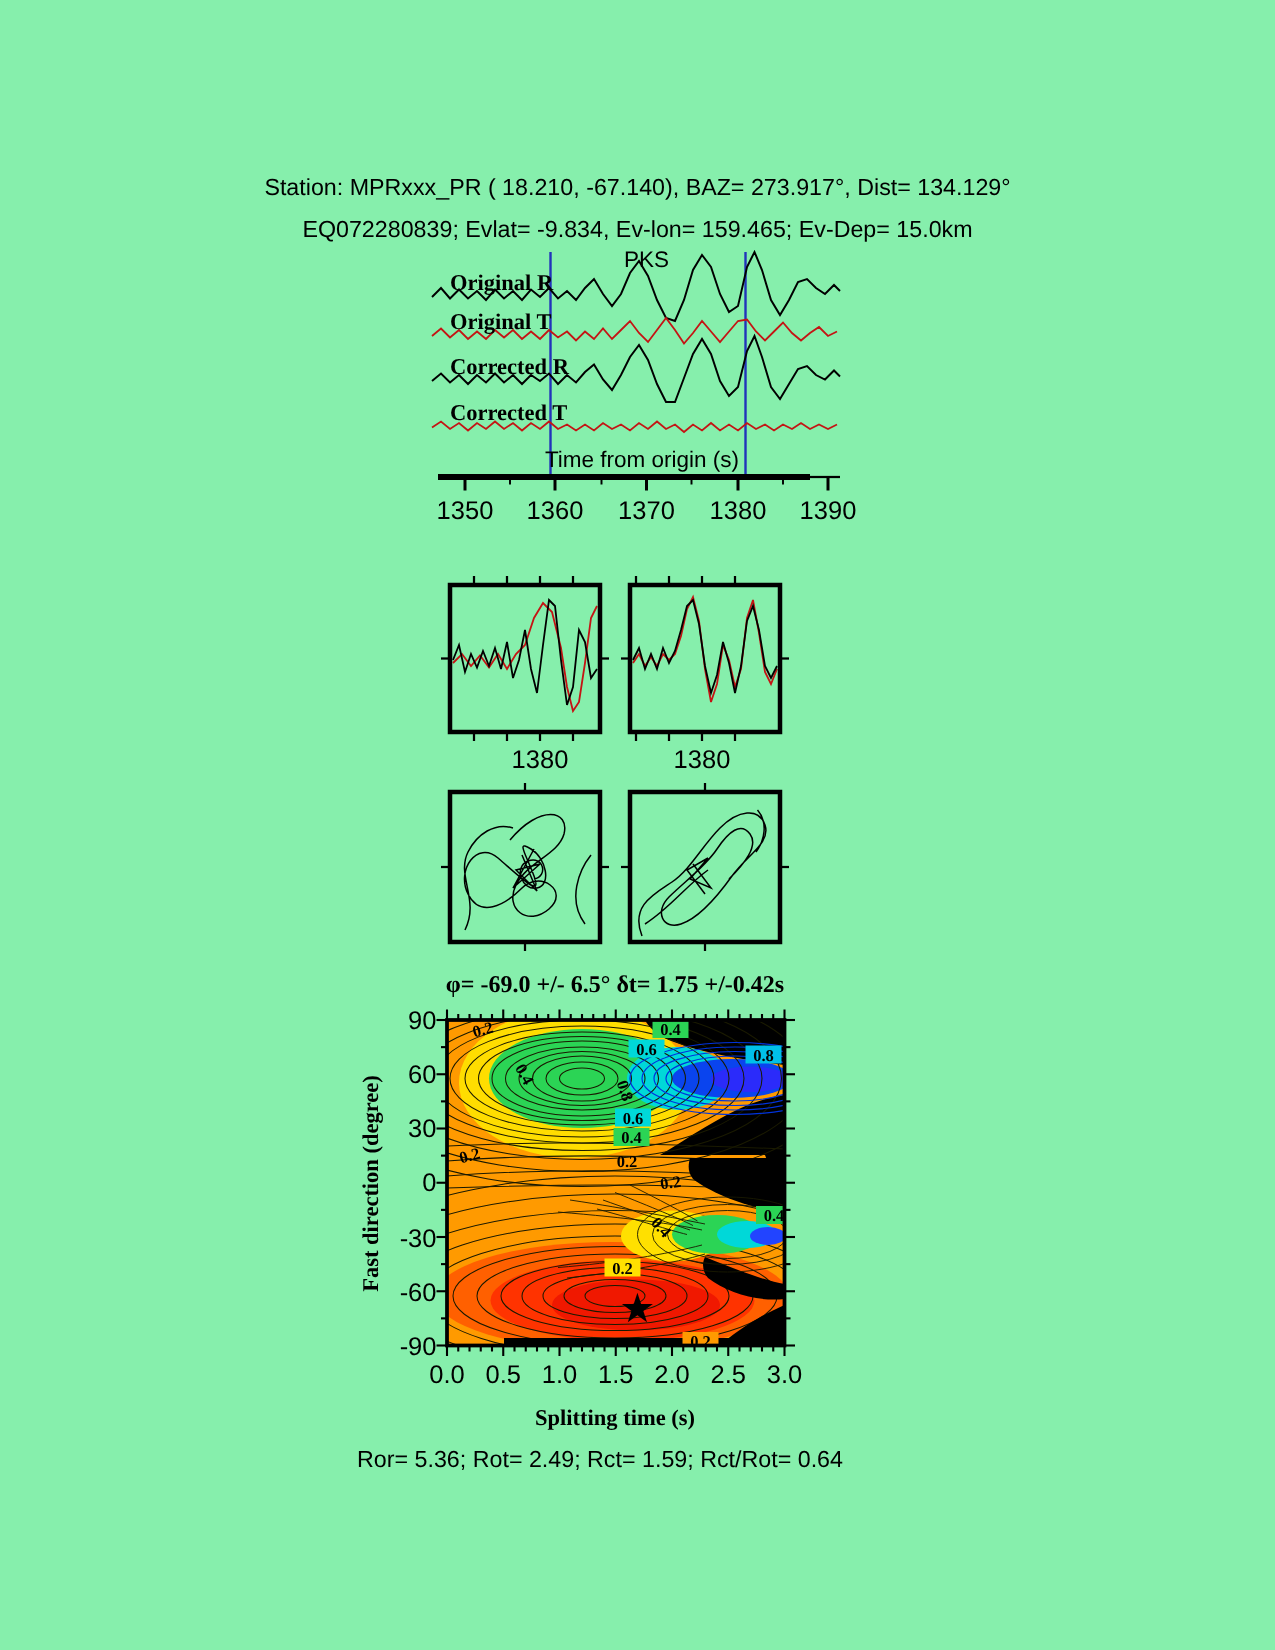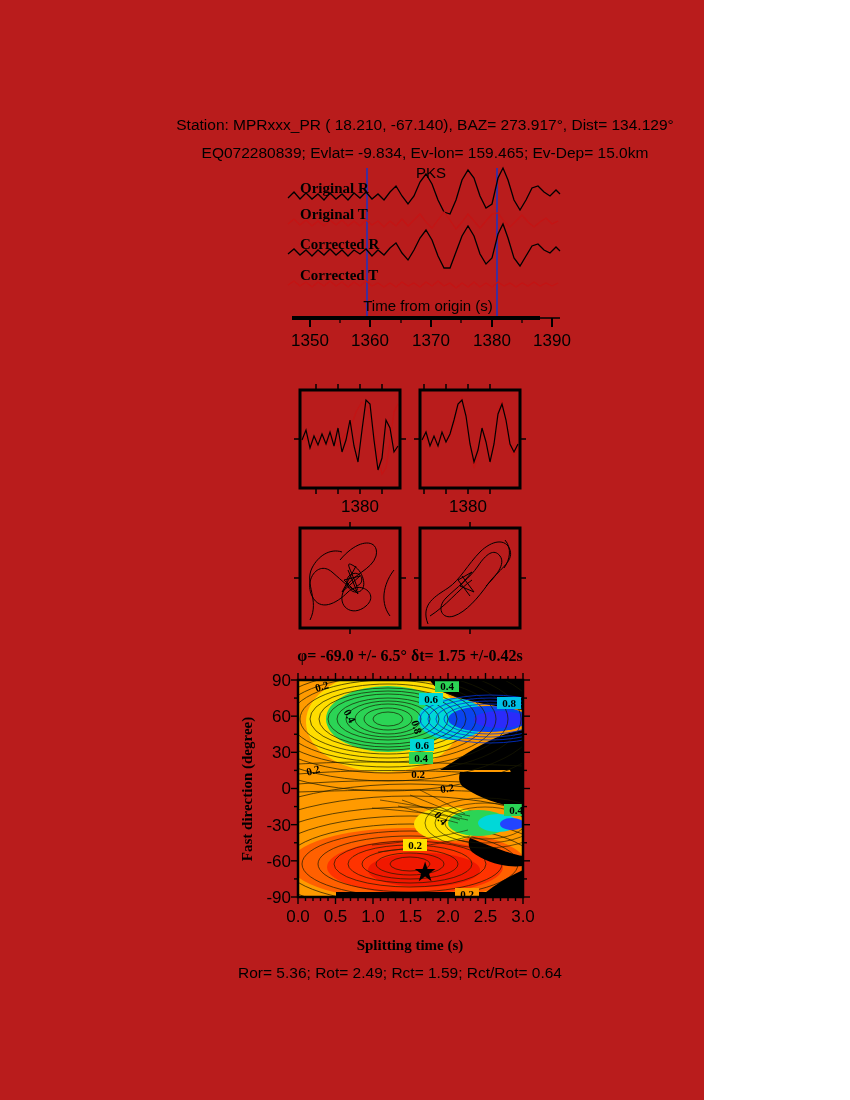--- a/index.html
+++ b/index.html
@@ -1,16 +1,16 @@
 <!DOCTYPE html>
 <html><head>
 <meta charset="utf-8">
 <style>
   html,body{margin:0;padding:0;background:#ffffff;}
-  .page{width:704px;height:1100px;position:relative;background:#b91c1c;}
+  .page{width:850px;height:1100px;position:relative;background:#86efac;}
   svg{display:block;}
   text{fill:#000;}
   .sans{font-family:"Liberation Sans","DejaVu Sans",sans-serif;}
   .serifb{font-family:"Liberation Serif","DejaVu Serif",serif;font-weight:bold;}
   .tick-num{font-family:"Liberation Sans","DejaVu Sans",sans-serif;font-size:17px;}
   .hdr{font-size:15.5px;}
   .chip-t{font-family:"Liberation Serif","DejaVu Serif",serif;font-weight:bold;font-size:11px;}
 </style>
 </head>
 <body>

